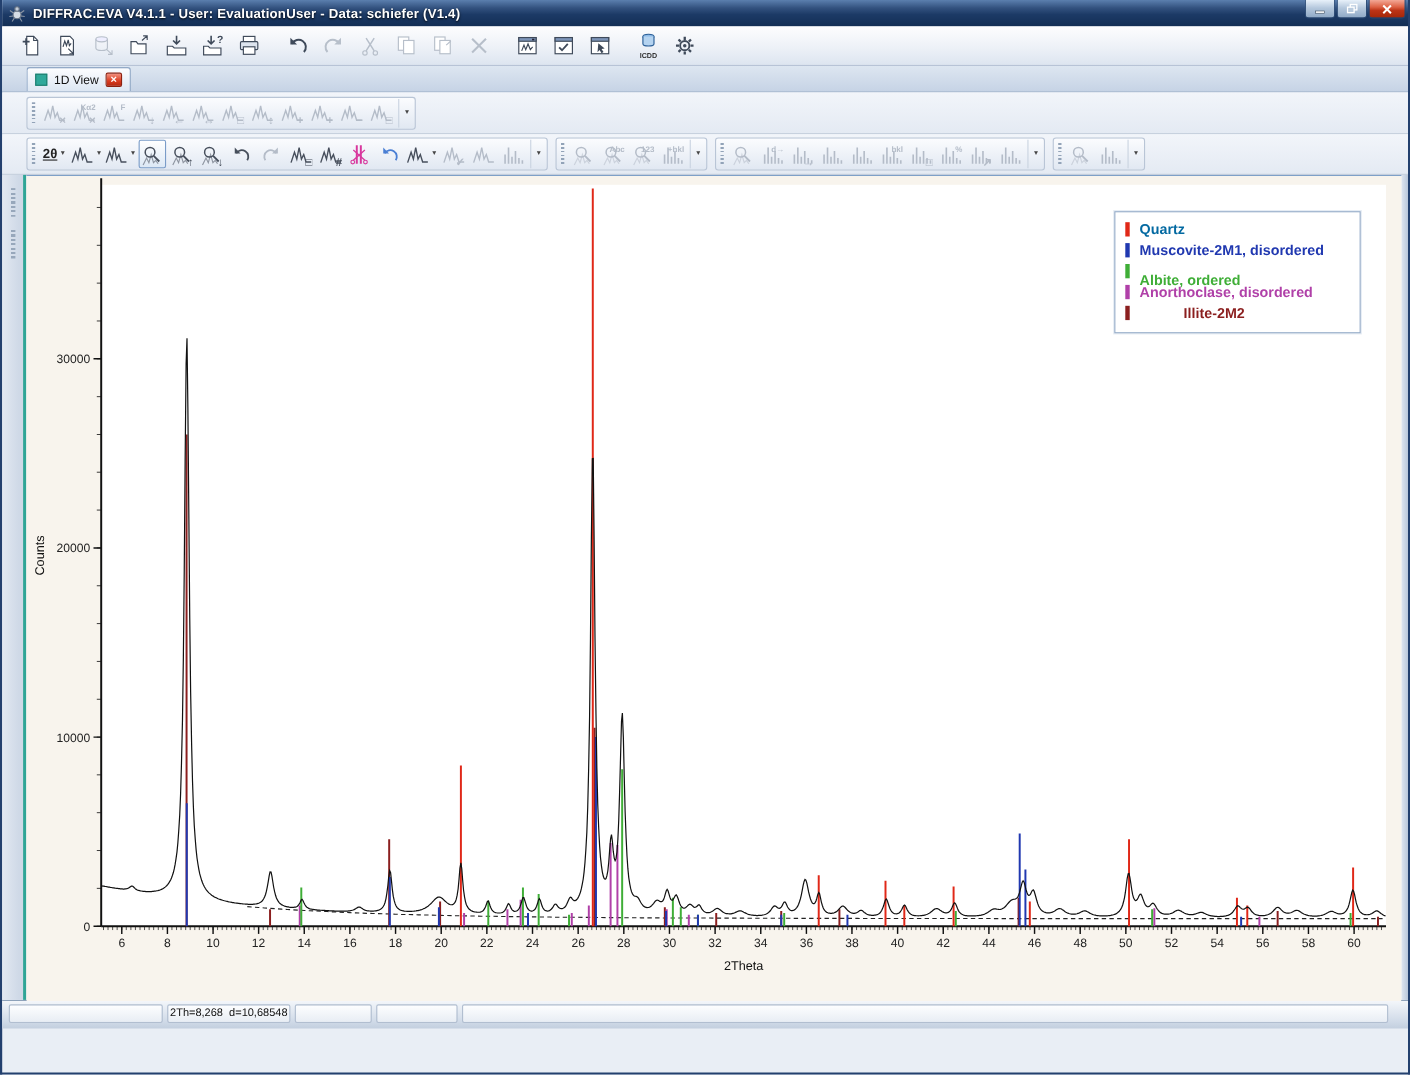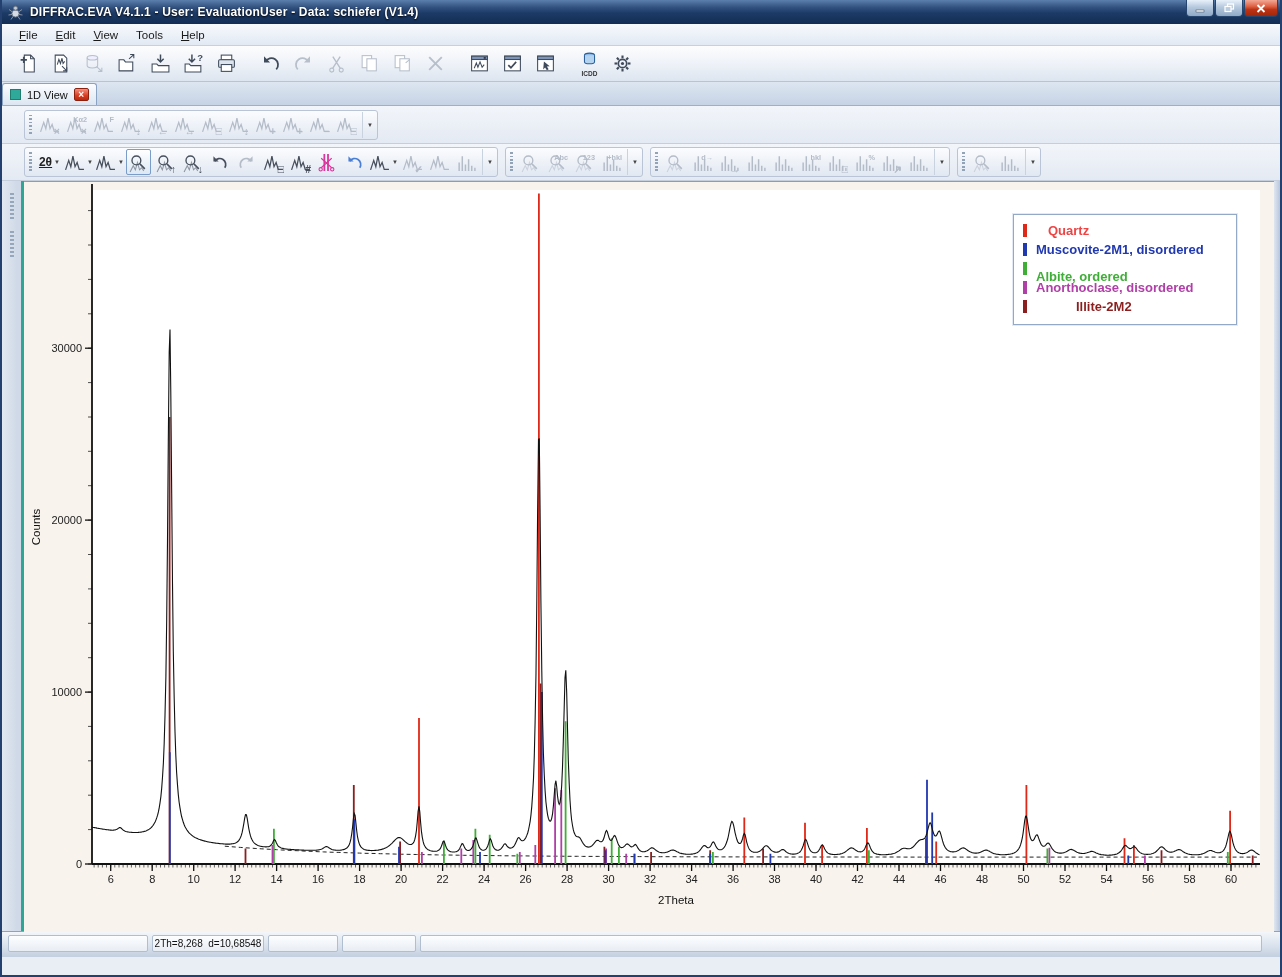--- a/index.html
+++ b/index.html
@@ -15,21 +15,21 @@
 
 .menubar{height:22px;background:linear-gradient(#f7fafd,#e2e9f3);border-bottom:1px solid #c6d1e0;display:flex;align-items:center;padding-left:8px;flex:0 0 auto}
 .menuitem{font-size:11.5px;color:#1a1a1a;padding:3px 9px}
 .menuitem u{text-decoration:underline}
 
 .toolbar1{height:36px;background:linear-gradient(#fdfdfe,#edf1f7 55%,#dde5f0);border-bottom:1px solid #b7c3d6;display:flex;align-items:center;padding-left:10px;flex:0 0 auto}
 .tb1btn{width:31px;height:31px;display:flex;flex-direction:column;align-items:center;justify-content:center;margin:0 1px}
 .tb1btn.gap{margin-left:12px}
 .tb1label{font-size:6.5px;font-weight:bold;color:#333;margin-top:-2px}
 
-.tabbar{height:24px;background:linear-gradient(#dde6f1,#c6d3e5);border-bottom:1px solid #9db0c9;display:flex;align-items:flex-end;flex:0 0 auto}
+.tabbar{height:24px;background:linear-gradient(#dde6f1,#c6d3e5);border-bottom:1px solid #9db0c9;display:flex;align-items:flex-end;padding-left:22px;flex:0 0 auto}
 .tab{height:22px;display:flex;align-items:center;gap:6px;padding:0 7px;background:linear-gradient(#fcfdff,#dce6f2);border:1px solid #8ba3c2;border-bottom:none;border-radius:3px 3px 0 0;font-size:11px;color:#111}
 .tabsq{width:11px;height:11px;background:#2fa99a;border:1px solid #1e7d6f}
 .tabx{width:15px;height:13px;background:linear-gradient(#f29180,#da3c20 60%,#b72a10);border:1px solid #8c2110;border-radius:2px;color:#fff;font-size:10px;line-height:11px;font-weight:bold;text-align:center}
 
 .toolrow{background:linear-gradient(#f2f5fa,#e4eaf3);border-bottom:1px solid #c4cedc;display:flex;align-items:center;padding-left:22px;flex:0 0 auto}
 .toolrow.r2{height:38px}
 .toolrow.r3{height:37px}
 .tgroup{display:flex;align-items:center;height:30px;padding:0 2px;background:linear-gradient(#fbfcfe,#e1e8f2);border:1px solid #b9c5d6;border-radius:3px;margin-right:7px}
 .grip{width:3px;height:20px;margin:0 4px 0 2px;background-image:repeating-linear-gradient(180deg,#92a3b8 0,#92a3b8 1.5px,transparent 1.5px,transparent 3.5px)}
 .tbtn{min-width:25px;height:26px;display:flex;align-items:center;justify-content:center;position:relative;margin:0 1px}
@@ -80,27 +80,20 @@
           </svg>
       </div>
       <div class="capbtn close">
         <svg width="10" height="9" viewBox="0 0 10 9">
             <path d="M1.5 1L8.5 8M8.5 1L1.5 8" stroke="#fff" stroke-width="1.8"></path>
           </svg>
       </div>
     </div>
   </div>
 
-  <div class="menubar" id="menubar">
-      <div class="menuitem"><u>F</u>ile</div>
-      <div class="menuitem"><u>E</u>dit</div>
-      <div class="menuitem"><u>V</u>iew</div>
-      <div class="menuitem">Tools</div>
-      <div class="menuitem"><u>H</u>elp</div>
-    </div>
 
   <div class="toolbar1" id="toolbar1">
       <div class="tb1btn">
         <svg width="21" height="21" viewBox="0 0 20 20" fill="none">
           <path d="M6 2h6l3.5 3.5V18H6z" fill="#fff" stroke="#3f4a5a"></path>
           <path d="M12 2v3.5h3.5" stroke="#3f4a5a"></path>
           <path d="M2.5 6.5h6M5.5 3.5v6" stroke="#3f4a5a" stroke-width="1.6"></path>
         </svg>
       </div>
       <div class="tb1btn">
@@ -926,21 +919,21 @@
           <path d="M249.9 682L249.9 646.8M419.9 682L419.9 658.8M451.4 682L451.4 646.8M465.7 682L465.7 652.8M493.3 682L493.3 671.7M541.6 682L541.6 539.3M587.7 682L587.7 656.2M594.9 682L594.9 664.8M610.5 682L610.5 671.7M688.9 682L688.9 670.0M844.9 682L844.9 668.2M1023.4 682L1023.4 666.5M1203.8 682L1203.8 670.0" stroke="#3fae37" stroke-width="1.8" fill="none" clip-path="url(#pc)"></path>
           <path d="M145.8 682L145.8 570.2M330.4 682L330.4 637.3M375.0 682L375.0 664.8M456.0 682L456.0 670.0M517.8 682L517.8 510.1M581.5 682L581.5 668.2M610.5 682L610.5 671.7M686.2 682L686.2 671.7M746.4 682L746.4 671.7M903.0 682L903.0 597.8M908.2 682L908.2 630.4M1104.3 682L1104.3 673.4" stroke="#2038b0" stroke-width="1.8" fill="none" clip-path="url(#pc)"></path>
           <path d="M395.0 682L395.0 535.9M514.9 682L514.9 11.4M720.3 682L720.3 635.6M781.0 682L781.0 640.7M798.1 682L798.1 663.1M842.9 682L842.9 645.9M912.2 682L912.2 659.6M1002.4 682L1002.4 602.9M1100.5 682L1100.5 656.2M1109.9 682L1109.9 663.1M1206.1 682L1206.1 628.7" stroke="#e02818" stroke-width="1.8" fill="none" clip-path="url(#pc)"></path>
           <path d="M68.0 645.1L68.8 645.3L69.7 645.5L70.5 645.6L71.3 645.8L72.1 645.9L73.0 646.1L73.8 646.2L74.6 646.4L75.5 646.5L76.3 646.7L77.1 646.8L78.0 647.0L78.8 647.1L79.6 647.2L80.4 647.3L81.3 647.5L82.1 647.6L82.9 647.7L83.8 647.8L84.6 647.9L85.4 648.0L86.3 648.1L87.1 648.1L87.9 648.2L88.7 648.2L89.6 648.1L90.4 648.0L91.2 647.9L92.1 647.6L92.9 647.2L93.7 646.7L94.6 646.1L95.4 645.6L96.2 645.5L97.0 646.0L97.9 646.8L98.7 647.6L99.5 648.3L100.4 648.8L101.2 649.2L102.0 649.5L102.9 649.7L103.7 649.9L104.5 650.0L105.3 650.2L106.2 650.3L107.0 650.3L107.8 650.4L108.7 650.5L109.5 650.5L110.3 650.5L111.2 650.5L112.0 650.5L112.8 650.5L113.6 650.5L114.5 650.4L115.3 650.3L116.1 650.2L117.0 650.1L117.8 650.0L118.6 649.8L119.5 649.6L120.3 649.4L121.1 649.2L121.9 648.9L122.8 648.5L123.6 648.1L124.4 647.7L125.3 647.1L126.1 646.5L126.9 645.8L127.7 645.0L128.6 644.0L129.4 642.9L130.2 641.5L131.1 640.0L131.9 638.1L132.7 635.9L133.6 633.2L134.4 629.9L135.2 625.8L136.0 620.8L136.9 614.4L137.7 606.1L138.5 595.3L139.4 580.8L140.2 561.1L141.0 533.5L141.9 494.1L142.7 437.6L143.5 358.7L144.3 259.8L145.2 170.4L146.0 147.5L146.8 210.8L147.7 311.2L148.5 401.8L149.3 469.2L150.2 516.6L151.0 549.7L151.8 573.2L152.6 590.3L153.5 602.9L154.3 612.6L155.1 620.0L156.0 625.9L156.8 630.6L157.6 634.5L158.5 637.6L159.3 640.3L160.1 642.5L160.9 644.4L161.8 646.1L162.6 647.5L163.4 648.7L164.3 649.8L165.1 650.8L165.9 651.7L166.8 652.4L167.6 653.1L168.4 653.8L169.2 654.4L170.1 654.9L170.9 655.4L171.7 655.8L172.6 656.2L173.4 656.6L174.2 657.0L175.0 657.3L175.9 657.6L176.7 657.9L177.5 658.1L178.4 658.4L179.2 658.6L180.0 658.9L180.9 659.1L181.7 659.3L182.5 659.5L183.3 659.7L184.2 659.9L185.0 660.0L185.8 660.2L186.7 660.3L187.5 660.5L188.3 660.6L189.2 660.8L190.0 660.9L190.8 661.0L191.6 661.1L192.5 661.2L193.3 661.3L194.1 661.4L195.0 661.5L195.8 661.6L196.6 661.7L197.5 661.8L198.3 661.8L199.1 661.9L199.9 662.0L200.8 662.0L201.6 662.1L202.4 662.1L203.3 662.1L204.1 662.1L204.9 662.1L205.8 662.1L206.6 662.0L207.4 661.9L208.2 661.8L209.1 661.7L209.9 661.5L210.7 661.3L211.6 660.9L212.4 660.5L213.2 660.0L214.1 659.3L214.9 658.4L215.7 657.1L216.5 655.5L217.4 653.2L218.2 650.2L219.0 646.2L219.9 641.2L220.7 636.2L221.5 632.7L222.4 632.8L223.2 636.4L224.0 641.6L224.8 646.6L225.7 650.8L226.5 653.9L227.3 656.3L228.2 658.1L229.0 659.5L229.8 660.5L230.6 661.4L231.5 662.0L232.3 662.6L233.1 663.0L234.0 663.4L234.8 663.7L235.6 664.0L236.5 664.2L237.3 664.4L238.1 664.5L238.9 664.7L239.8 664.8L240.6 664.8L241.4 664.9L242.3 664.9L243.1 664.8L243.9 664.7L244.8 664.6L245.6 664.3L246.4 663.8L247.2 663.0L248.1 661.8L248.9 660.2L249.7 658.4L250.6 657.6L251.4 658.6L252.2 660.5L253.1 662.3L253.9 663.6L254.7 664.5L255.5 665.1L256.4 665.6L257.2 666.0L258.0 666.2L258.9 666.4L259.7 666.6L260.5 666.7L261.4 666.9L262.2 667.0L263.0 667.1L263.8 667.2L264.7 667.3L265.5 667.3L266.3 667.4L267.2 667.5L268.0 667.5L268.8 667.6L269.7 667.6L270.5 667.7L271.3 667.7L272.1 667.8L273.0 667.8L273.8 667.9L274.6 667.9L275.5 668.0L276.3 668.0L277.1 668.0L277.9 668.1L278.8 668.1L279.6 668.1L280.4 668.2L281.3 668.2L282.1 668.2L282.9 668.2L283.8 668.3L284.6 668.3L285.4 668.3L286.2 668.3L287.1 668.3L287.9 668.3L288.7 668.3L289.6 668.3L290.4 668.3L291.2 668.2L292.1 668.2L292.9 668.1L293.7 668.0L294.5 667.9L295.4 667.7L296.2 667.5L297.0 667.3L297.9 666.9L298.7 666.5L299.5 666.0L300.4 665.4L301.2 664.9L302.0 664.6L302.8 664.6L303.7 664.9L304.5 665.5L305.3 666.0L306.2 666.6L307.0 667.0L307.8 667.4L308.7 667.7L309.5 667.9L310.3 668.0L311.1 668.1L312.0 668.2L312.8 668.3L313.6 668.3L314.5 668.3L315.3 668.3L316.1 668.2L317.0 668.1L317.8 668.0L318.6 667.8L319.4 667.6L320.3 667.4L321.1 667.0L321.9 666.6L322.8 666.0L323.6 665.2L324.4 664.1L325.3 662.5L326.1 660.2L326.9 656.9L327.7 652.0L328.6 645.0L329.4 636.8L330.2 631.4L331.1 633.4L331.9 641.0L332.7 648.8L333.5 654.7L334.4 658.8L335.2 661.5L336.0 663.4L336.9 664.8L337.7 665.7L338.5 666.4L339.4 667.0L340.2 667.4L341.0 667.7L341.8 667.9L342.7 668.1L343.5 668.3L344.3 668.4L345.2 668.4L346.0 668.5L346.8 668.5L347.7 668.6L348.5 668.5L349.3 668.5L350.1 668.5L351.0 668.4L351.8 668.4L352.6 668.3L353.5 668.2L354.3 668.1L355.1 667.9L356.0 667.8L356.8 667.6L357.6 667.4L358.4 667.1L359.3 666.9L360.1 666.6L360.9 666.2L361.8 665.8L362.6 665.4L363.4 664.9L364.3 664.4L365.1 663.8L365.9 663.1L366.7 662.4L367.6 661.6L368.4 660.8L369.2 659.9L370.1 659.0L370.9 658.1L371.7 657.3L372.6 656.6L373.4 656.0L374.2 655.6L375.0 655.5L375.9 655.6L376.7 655.9L377.5 656.4L378.4 657.1L379.2 657.8L380.0 658.6L380.8 659.4L381.7 660.1L382.5 660.8L383.3 661.4L384.2 661.9L385.0 662.3L385.8 662.5L386.7 662.5L387.5 662.4L388.3 661.9L389.1 661.1L390.0 659.7L390.8 657.4L391.6 653.8L392.5 648.0L393.3 639.4L394.1 629.4L395.0 624.4L395.8 629.8L396.6 640.2L397.4 649.1L398.3 655.3L399.1 659.4L399.9 662.2L400.8 664.0L401.6 665.4L402.4 666.4L403.3 667.1L404.1 667.7L404.9 668.1L405.7 668.5L406.6 668.8L407.4 669.0L408.2 669.1L409.1 669.2L409.9 669.3L410.7 669.3L411.6 669.3L412.4 669.2L413.2 669.0L414.0 668.6L414.9 668.1L415.7 667.3L416.5 666.1L417.4 664.3L418.2 662.0L419.0 659.7L419.9 659.1L420.7 660.8L421.5 663.4L422.3 665.5L423.2 667.1L424.0 668.1L424.8 668.8L425.7 669.3L426.5 669.6L427.3 669.8L428.2 670.0L429.0 670.0L429.8 670.0L430.6 670.0L431.5 669.8L432.3 669.6L433.1 669.3L434.0 668.7L434.8 667.9L435.6 666.7L436.4 664.9L437.3 662.9L438.1 661.5L438.9 661.9L439.8 663.7L440.6 665.6L441.4 666.9L442.3 667.8L443.1 668.3L443.9 668.5L444.7 668.4L445.6 668.2L446.4 667.7L447.2 666.9L448.1 665.7L448.9 663.9L449.7 661.4L450.6 658.4L451.4 656.0L452.2 656.0L453.0 658.4L453.9 661.3L454.7 663.8L455.5 665.6L456.4 666.8L457.2 667.5L458.0 668.0L458.9 668.2L459.7 668.2L460.5 668.0L461.3 667.6L462.2 666.8L463.0 665.6L463.8 663.8L464.7 661.2L465.5 658.3L466.3 656.9L467.2 658.3L468.0 661.1L468.8 663.7L469.6 665.5L470.5 666.7L471.3 667.5L472.1 667.9L473.0 668.1L473.8 668.2L474.6 668.1L475.5 667.8L476.3 667.3L477.1 666.6L477.9 665.7L478.8 664.4L479.6 663.0L480.4 662.0L481.3 661.9L482.1 662.7L482.9 663.8L483.7 664.8L484.6 665.5L485.4 665.9L486.2 666.1L487.1 666.0L487.9 665.7L488.7 665.2L489.6 664.5L490.4 663.5L491.2 662.1L492.0 660.3L492.9 658.2L493.7 656.4L494.5 655.6L495.4 656.0L496.2 657.1L497.0 658.1L497.9 658.7L498.7 658.8L499.5 658.5L500.3 657.8L501.2 656.7L502.0 655.3L502.8 653.4L503.7 651.0L504.5 647.9L505.3 644.0L506.2 639.1L507.0 632.6L507.8 624.1L508.6 612.5L509.5 596.5L510.3 573.6L511.1 540.2L512.0 490.9L512.8 420.0L513.6 330.8L514.5 257.1L515.3 256.9L516.1 330.2L516.9 419.0L517.8 489.5L518.6 538.3L519.4 571.2L520.3 593.5L521.1 608.9L521.9 619.7L522.8 627.4L523.6 632.8L524.4 636.4L525.2 638.5L526.1 639.3L526.9 638.7L527.7 636.3L528.6 631.6L529.4 623.9L530.2 613.2L531.1 602.4L531.9 598.7L532.7 604.7L533.5 613.8L534.4 620.2L535.2 622.4L536.0 620.6L536.9 614.4L537.7 603.2L538.5 585.4L539.3 559.3L540.2 526.0L541.0 495.7L541.8 488.3L542.7 510.8L543.5 546.2L544.3 577.9L545.2 601.6L546.0 618.2L546.8 629.7L547.6 637.8L548.5 643.5L549.3 647.7L550.1 650.6L551.0 652.6L551.8 653.8L552.6 654.5L553.5 654.8L554.3 654.9L555.1 655.2L555.9 655.9L556.8 657.2L557.6 658.7L558.4 660.2L559.3 661.6L560.1 662.7L560.9 663.6L561.8 664.2L562.6 664.7L563.4 664.9L564.2 665.1L565.1 665.0L565.9 664.9L566.7 664.5L567.6 664.0L568.4 663.3L569.2 662.4L570.1 661.4L570.9 660.3L571.7 659.3L572.5 658.6L573.4 658.3L574.2 658.4L575.0 658.9L575.9 659.4L576.7 659.7L577.5 659.7L578.4 659.2L579.2 657.9L580.0 655.8L580.8 652.8L581.7 649.8L582.5 648.5L583.3 649.8L584.2 652.8L585.0 655.6L585.8 657.6L586.7 658.4L587.5 658.3L588.3 657.2L589.1 655.6L590.0 654.0L590.8 653.5L591.6 654.7L592.5 657.1L593.3 659.6L594.1 661.8L594.9 663.4L595.8 664.6L596.6 665.2L597.4 665.6L598.3 665.5L599.1 665.2L599.9 664.6L600.8 663.8L601.6 662.9L602.4 662.2L603.2 661.9L604.1 662.2L604.9 662.9L605.7 663.7L606.6 664.5L607.4 664.9L608.2 664.8L609.1 664.4L609.9 663.6L610.7 662.8L611.5 662.5L612.4 663.3L613.2 664.7L614.0 666.2L614.9 667.4L615.7 668.3L616.5 668.9L617.4 669.3L618.2 669.6L619.0 669.7L619.8 669.7L620.7 669.6L621.5 669.4L622.3 669.1L623.2 668.7L624.0 668.2L624.8 667.6L625.7 666.9L626.5 666.4L627.3 665.9L628.1 665.8L629.0 666.0L629.8 666.5L630.6 667.1L631.5 667.8L632.3 668.5L633.1 669.1L634.0 669.6L634.8 670.0L635.6 670.3L636.4 670.5L637.3 670.6L638.1 670.7L638.9 670.8L639.8 670.7L640.6 670.7L641.4 670.5L642.2 670.3L643.1 670.1L643.9 669.8L644.7 669.4L645.6 669.0L646.4 668.6L647.2 668.3L648.1 668.1L648.9 668.0L649.7 668.1L650.5 668.4L651.4 668.8L652.2 669.3L653.0 669.7L653.9 670.1L654.7 670.5L655.5 670.9L656.4 671.2L657.2 671.4L658.0 671.6L658.8 671.8L659.7 671.9L660.5 672.0L661.3 672.1L662.2 672.2L663.0 672.2L663.8 672.3L664.7 672.3L665.5 672.2L666.3 672.2L667.1 672.1L668.0 672.1L668.8 672.0L669.6 671.8L670.5 671.6L671.3 671.4L672.1 671.1L673.0 670.7L673.8 670.2L674.6 669.6L675.4 668.9L676.3 668.0L677.1 666.8L677.9 665.6L678.8 664.5L679.6 663.7L680.4 663.5L681.3 663.8L682.1 664.5L682.9 665.2L683.7 665.6L684.6 665.7L685.4 665.4L686.2 664.6L687.1 663.3L687.9 661.6L688.7 660.2L689.6 659.9L690.4 661.0L691.2 662.8L692.0 664.6L692.9 665.9L693.7 666.9L694.5 667.5L695.4 667.8L696.2 667.8L697.0 667.7L697.8 667.4L698.7 666.9L699.5 666.1L700.3 665.1L701.2 663.8L702.0 662.1L702.8 659.8L703.7 657.0L704.5 653.5L705.3 649.4L706.1 645.1L707.0 641.3L707.8 639.4L708.6 640.0L709.5 642.8L710.3 646.7L711.1 650.8L712.0 654.4L712.8 657.3L713.6 659.4L714.4 660.8L715.3 661.5L716.1 661.5L716.9 660.8L717.8 659.1L718.6 656.5L719.4 653.3L720.3 651.4L721.1 652.6L721.9 656.2L722.7 660.1L723.6 663.2L724.4 665.4L725.2 667.0L726.1 668.1L726.9 668.9L727.7 669.4L728.6 669.8L729.4 670.1L730.2 670.2L731.0 670.3L731.9 670.3L732.7 670.2L733.5 670.1L734.4 669.8L735.2 669.4L736.0 669.0L736.9 668.4L737.7 667.6L738.5 666.8L739.3 665.8L740.2 664.9L741.0 664.1L741.8 663.7L742.7 663.7L743.5 664.2L744.3 665.0L745.1 665.9L746.0 666.9L746.8 667.8L747.6 668.5L748.5 669.1L749.3 669.6L750.1 669.9L751.0 670.1L751.8 670.3L752.6 670.3L753.4 670.1L754.3 669.9L755.1 669.5L755.9 669.0L756.8 668.4L757.6 667.8L758.4 667.5L759.3 667.6L760.1 668.0L760.9 668.7L761.7 669.5L762.6 670.1L763.4 670.7L764.2 671.1L765.1 671.5L765.9 671.7L766.7 671.9L767.6 672.0L768.4 672.1L769.2 672.1L770.0 672.1L770.9 672.0L771.7 671.9L772.5 671.7L773.4 671.5L774.2 671.1L775.0 670.6L775.9 670.0L776.7 669.0L777.5 667.8L778.3 666.0L779.2 663.7L780.0 660.9L780.8 658.4L781.7 657.3L782.5 658.4L783.3 660.9L784.2 663.6L785.0 665.9L785.8 667.5L786.6 668.8L787.5 669.6L788.3 670.2L789.1 670.5L790.0 670.7L790.8 670.8L791.6 670.7L792.5 670.4L793.3 670.0L794.1 669.3L794.9 668.2L795.8 666.8L796.6 665.1L797.4 663.5L798.3 662.8L799.1 663.5L799.9 665.2L800.7 667.0L801.6 668.5L802.4 669.7L803.2 670.5L804.1 671.1L804.9 671.6L805.7 671.9L806.6 672.1L807.4 672.3L808.2 672.4L809.0 672.5L809.9 672.5L810.7 672.6L811.5 672.5L812.4 672.5L813.2 672.4L814.0 672.3L814.9 672.2L815.7 672.1L816.5 671.9L817.3 671.7L818.2 671.4L819.0 671.1L819.8 670.7L820.7 670.2L821.5 669.7L822.3 669.1L823.2 668.4L824.0 667.7L824.8 667.1L825.6 666.5L826.5 666.1L827.3 665.9L828.1 666.0L829.0 666.3L829.8 666.8L830.6 667.4L831.5 668.0L832.3 668.6L833.1 669.0L833.9 669.4L834.8 669.7L835.6 669.8L836.4 669.9L837.3 669.7L838.1 669.5L838.9 668.9L839.8 668.1L840.6 667.0L841.4 665.3L842.2 663.3L843.1 661.5L843.9 660.8L844.7 661.6L845.6 663.6L846.4 665.8L847.2 667.6L848.0 668.9L848.9 669.9L849.7 670.7L850.5 671.2L851.4 671.6L852.2 671.9L853.0 672.1L853.9 672.3L854.7 672.4L855.5 672.6L856.3 672.6L857.2 672.7L858.0 672.7L858.8 672.7L859.7 672.7L860.5 672.7L861.3 672.7L862.2 672.6L863.0 672.6L863.8 672.5L864.6 672.4L865.5 672.3L866.3 672.2L867.1 672.1L868.0 671.9L868.8 671.7L869.6 671.5L870.5 671.2L871.3 670.9L872.1 670.5L872.9 670.1L873.8 669.6L874.6 669.1L875.4 668.5L876.3 667.9L877.1 667.3L877.9 666.8L878.8 666.5L879.6 666.3L880.4 666.2L881.2 666.3L882.1 666.5L882.9 666.6L883.7 666.7L884.6 666.8L885.4 666.7L886.2 666.5L887.1 666.2L887.9 665.7L888.7 665.2L889.5 664.5L890.4 663.6L891.2 662.7L892.0 661.7L892.9 660.7L893.7 659.8L894.5 659.0L895.4 658.3L896.2 657.9L897.0 657.6L897.8 657.5L898.7 657.4L899.5 657.1L900.3 656.5L901.2 655.5L902.0 653.8L902.8 651.5L903.6 648.4L904.5 644.9L905.3 642.0L906.1 640.8L907.0 642.0L907.8 644.9L908.6 648.3L909.5 651.1L910.3 653.1L911.1 654.0L911.9 653.9L912.8 652.9L913.6 651.2L914.4 649.6L915.3 649.0L916.1 650.1L916.9 652.7L917.8 655.9L918.6 658.9L919.4 661.5L920.2 663.6L921.1 665.2L921.9 666.4L922.7 667.4L923.6 668.1L924.4 668.7L925.2 669.1L926.1 669.4L926.9 669.7L927.7 669.8L928.5 669.9L929.4 669.9L930.2 669.8L931.0 669.7L931.9 669.5L932.7 669.2L933.5 668.8L934.4 668.4L935.2 667.9L936.0 667.3L936.8 666.8L937.7 666.3L938.5 666.0L939.3 665.9L940.2 666.1L941.0 666.4L941.8 667.0L942.7 667.6L943.5 668.2L944.3 668.8L945.1 669.3L946.0 669.8L946.8 670.1L947.6 670.5L948.5 670.7L949.3 670.9L950.1 671.0L950.9 671.1L951.8 671.1L952.6 671.1L953.4 671.0L954.3 670.9L955.1 670.7L955.9 670.4L956.8 670.1L957.6 669.7L958.4 669.3L959.2 668.9L960.1 668.5L960.9 668.2L961.7 668.1L962.6 668.1L963.4 668.3L964.2 668.7L965.1 669.1L965.9 669.6L966.7 670.1L967.5 670.5L968.4 670.9L969.2 671.3L970.0 671.6L970.9 671.8L971.7 672.0L972.5 672.2L973.4 672.3L974.2 672.4L975.0 672.5L975.8 672.6L976.7 672.7L977.5 672.7L978.3 672.7L979.2 672.7L980.0 672.7L980.8 672.7L981.7 672.6L982.5 672.6L983.3 672.5L984.1 672.4L985.0 672.3L985.8 672.2L986.6 672.0L987.5 671.8L988.3 671.6L989.1 671.3L990.0 671.0L990.8 670.6L991.6 670.1L992.4 669.4L993.3 668.7L994.1 667.7L994.9 666.5L995.8 664.8L996.6 662.7L997.4 659.8L998.3 656.0L999.1 651.1L999.9 645.0L1000.7 638.7L1001.6 634.3L1002.4 634.1L1003.2 637.9L1004.1 643.6L1004.9 649.1L1005.7 653.3L1006.5 656.2L1007.4 657.9L1008.2 658.7L1009.0 658.6L1009.9 657.7L1010.7 656.1L1011.5 654.3L1012.4 653.0L1013.2 652.9L1014.0 654.3L1014.8 656.6L1015.7 659.0L1016.5 661.1L1017.3 662.6L1018.2 663.7L1019.0 664.2L1019.8 664.3L1020.7 664.0L1021.5 663.3L1022.3 662.4L1023.1 661.5L1024.0 661.0L1024.8 661.3L1025.6 662.3L1026.5 663.7L1027.3 665.2L1028.1 666.6L1029.0 667.7L1029.8 668.6L1030.6 669.3L1031.4 669.9L1032.3 670.3L1033.1 670.6L1033.9 670.9L1034.8 671.0L1035.6 671.1L1036.4 671.1L1037.3 671.1L1038.1 671.0L1038.9 670.9L1039.7 670.7L1040.6 670.4L1041.4 670.1L1042.2 669.7L1043.1 669.2L1043.9 668.7L1044.7 668.2L1045.6 667.8L1046.4 667.5L1047.2 667.4L1048.0 667.6L1048.9 667.9L1049.7 668.3L1050.5 668.8L1051.4 669.3L1052.2 669.8L1053.0 670.2L1053.9 670.6L1054.7 670.9L1055.5 671.1L1056.3 671.3L1057.2 671.4L1058.0 671.5L1058.8 671.5L1059.7 671.5L1060.5 671.4L1061.3 671.2L1062.1 671.0L1063.0 670.8L1063.8 670.5L1064.6 670.2L1065.5 669.9L1066.3 669.6L1067.1 669.4L1068.0 669.4L1068.8 669.5L1069.6 669.7L1070.4 670.1L1071.3 670.5L1072.1 670.9L1072.9 671.2L1073.8 671.6L1074.6 671.9L1075.4 672.2L1076.3 672.4L1077.1 672.6L1077.9 672.7L1078.7 672.8L1079.6 672.9L1080.4 673.0L1081.2 673.1L1082.1 673.1L1082.9 673.2L1083.7 673.2L1084.6 673.2L1085.4 673.1L1086.2 673.1L1087.0 673.1L1087.9 673.0L1088.7 672.9L1089.5 672.8L1090.4 672.6L1091.2 672.4L1092.0 672.2L1092.9 671.9L1093.7 671.5L1094.5 671.1L1095.3 670.5L1096.2 669.8L1097.0 668.8L1097.8 667.7L1098.7 666.4L1099.5 665.1L1100.3 664.0L1101.2 663.4L1102.0 663.6L1102.8 664.3L1103.6 665.1L1104.5 665.9L1105.3 666.4L1106.1 666.6L1107.0 666.5L1107.8 666.0L1108.6 665.4L1109.4 664.9L1110.3 664.7L1111.1 665.1L1111.9 665.9L1112.8 667.0L1113.6 668.2L1114.4 669.1L1115.3 669.9L1116.1 670.6L1116.9 671.1L1117.7 671.5L1118.6 671.8L1119.4 672.0L1120.2 672.2L1121.1 672.3L1121.9 672.3L1122.7 672.4L1123.6 672.4L1124.4 672.3L1125.2 672.3L1126.0 672.2L1126.9 672.0L1127.7 671.8L1128.5 671.6L1129.4 671.2L1130.2 670.8L1131.0 670.4L1131.9 669.8L1132.7 669.0L1133.5 668.2L1134.3 667.3L1135.2 666.4L1136.0 665.5L1136.8 665.0L1137.7 664.8L1138.5 665.1L1139.3 665.7L1140.2 666.5L1141.0 667.4L1141.8 668.1L1142.6 668.8L1143.5 669.3L1144.3 669.7L1145.1 670.0L1146.0 670.1L1146.8 670.2L1147.6 670.1L1148.5 670.0L1149.3 669.8L1150.1 669.5L1150.9 669.1L1151.8 668.7L1152.6 668.2L1153.4 667.9L1154.3 667.6L1155.1 667.6L1155.9 667.7L1156.8 668.1L1157.6 668.6L1158.4 669.1L1159.2 669.7L1160.1 670.2L1160.9 670.7L1161.7 671.1L1162.6 671.4L1163.4 671.7L1164.2 672.0L1165.0 672.2L1165.9 672.4L1166.7 672.5L1167.5 672.6L1168.4 672.7L1169.2 672.8L1170.0 672.8L1170.9 672.8L1171.7 672.8L1172.5 672.8L1173.3 672.8L1174.2 672.7L1175.0 672.6L1175.8 672.5L1176.7 672.3L1177.5 672.1L1178.3 671.9L1179.2 671.6L1180.0 671.3L1180.8 670.9L1181.6 670.5L1182.5 670.0L1183.3 669.6L1184.1 669.1L1185.0 668.8L1185.8 668.5L1186.6 668.5L1187.5 668.6L1188.3 668.9L1189.1 669.3L1189.9 669.6L1190.8 670.0L1191.6 670.3L1192.4 670.5L1193.3 670.7L1194.1 670.7L1194.9 670.7L1195.8 670.6L1196.6 670.4L1197.4 670.1L1198.2 669.6L1199.1 668.8L1199.9 667.9L1200.7 666.5L1201.6 664.7L1202.4 662.2L1203.2 658.9L1204.1 655.0L1204.9 651.3L1205.7 649.2L1206.5 650.0L1207.4 653.1L1208.2 657.1L1209.0 660.8L1209.9 663.7L1210.7 665.9L1211.5 667.5L1212.3 668.7L1213.2 669.6L1214.0 670.3L1214.8 670.8L1215.7 671.1L1216.5 671.4L1217.3 671.5L1218.2 671.6L1219.0 671.6L1219.8 671.5L1220.6 671.4L1221.5 671.1L1222.3 670.8L1223.1 670.4L1224.0 669.9L1224.8 669.3L1225.6 668.8L1226.5 668.3L1227.3 668.1L1228.1 668.1L1228.9 668.5L1229.8 669.0L1230.6 669.7L1231.4 670.4L1232.3 671.0L1233.1 671.5L1233.9 672.0L1234.8 672.4L1235.6 672.7" stroke="#111111" stroke-width="1.1" fill="none" clip-path="url(#pc)"></path>
           <text x="652" y="722" text-anchor="middle" font-size="11.5" fill="#111" font-family="Liberation Sans, sans-serif">2Theta</text>
           <text x="16" y="345" transform="rotate(-90 16 345)" text-anchor="middle" font-size="11.5" fill="#111" font-family="Liberation Sans, sans-serif">Counts</text>
         </svg>
       <div class="legend" id="legend">
           <div class="litem">
             <span class="lmark" style="background: rgb(224, 40, 24);"></span>
-            <span class="ltext" style="color: #ef4444; margin-left: 12px;">Quartz</span>
+            <span class="ltext" style="color: #0369a1;">Quartz</span>
           </div>
           <div class="litem">
             <span class="lmark" style="background: rgb(32, 56, 176);"></span>
             <span class="ltext" style="color: rgb(32, 56, 176);">Muscovite-2M1, disordered</span>
           </div>
           <div class="litem">
             <span class="lmark" style="background: rgb(63, 174, 55);"></span>
             <span class="ltext" style="color: rgb(63, 174, 55); margin-top: 15px;">Albite, ordered</span>
           </div>
           <div class="litem">

